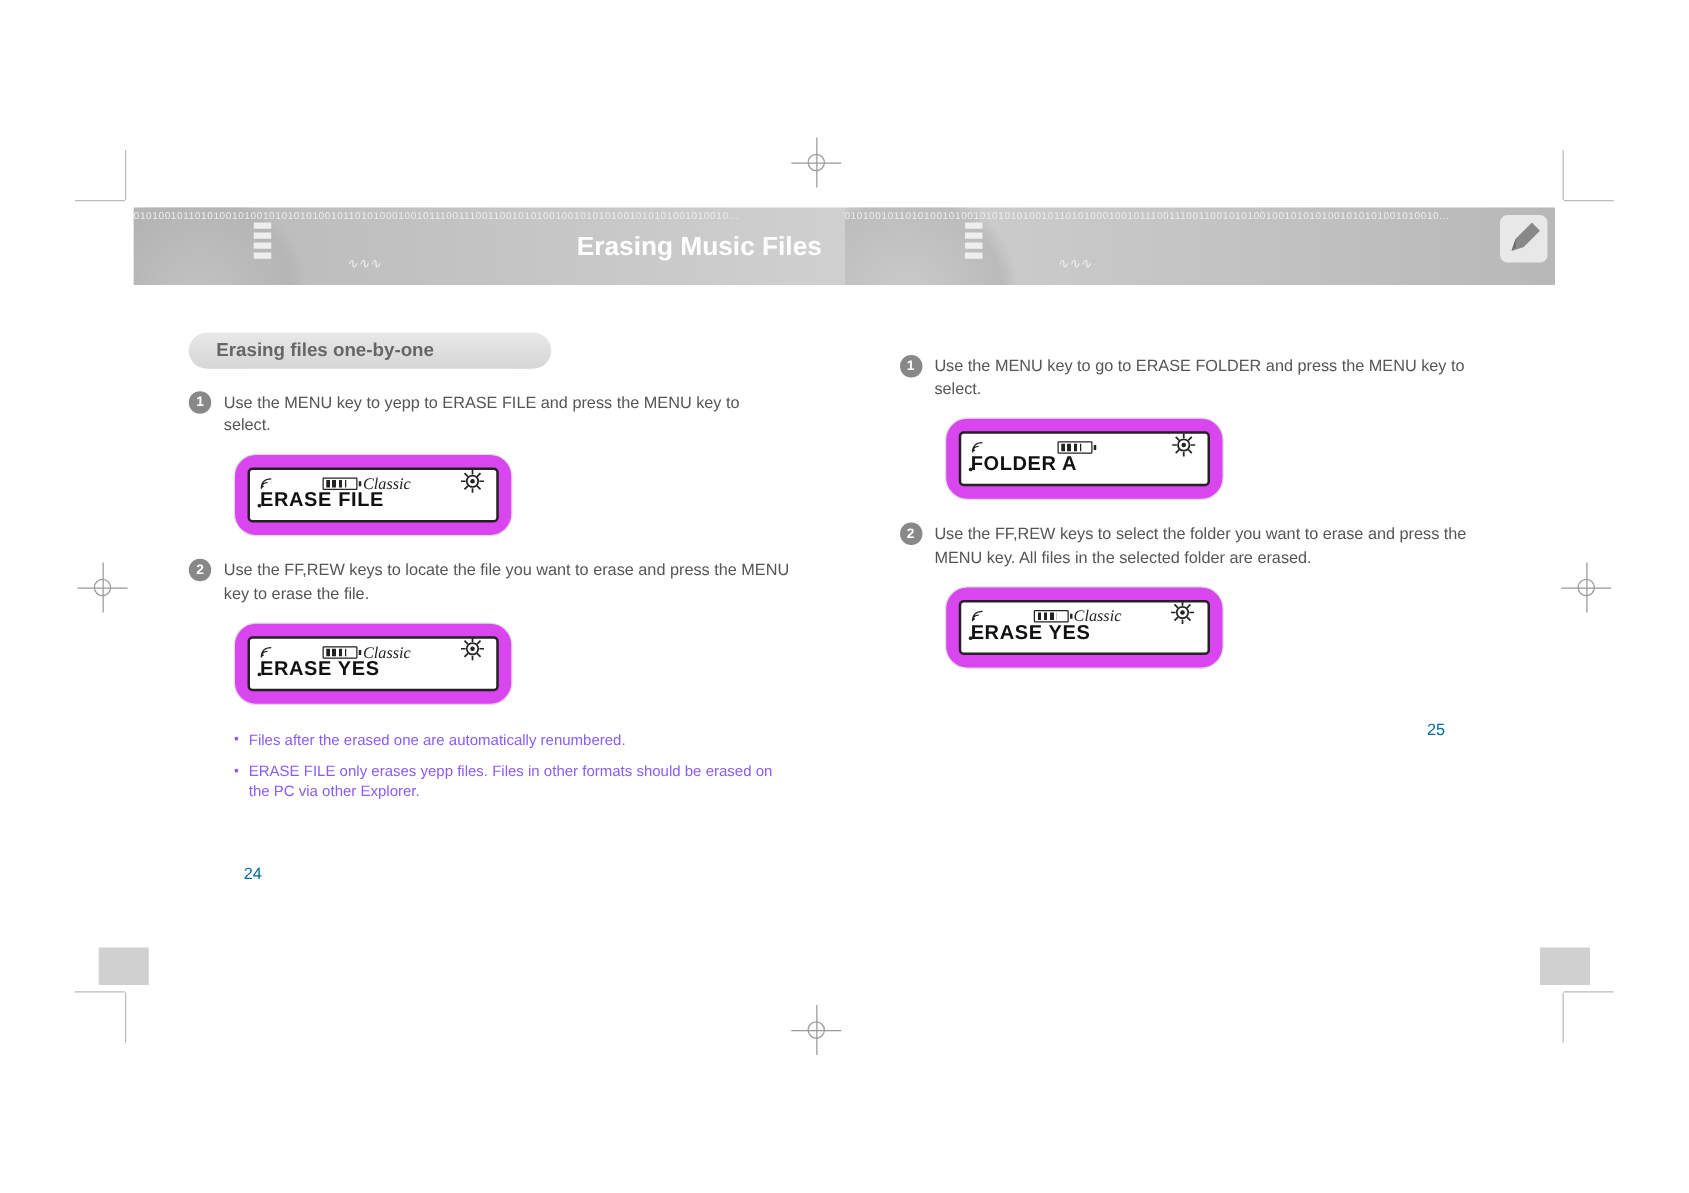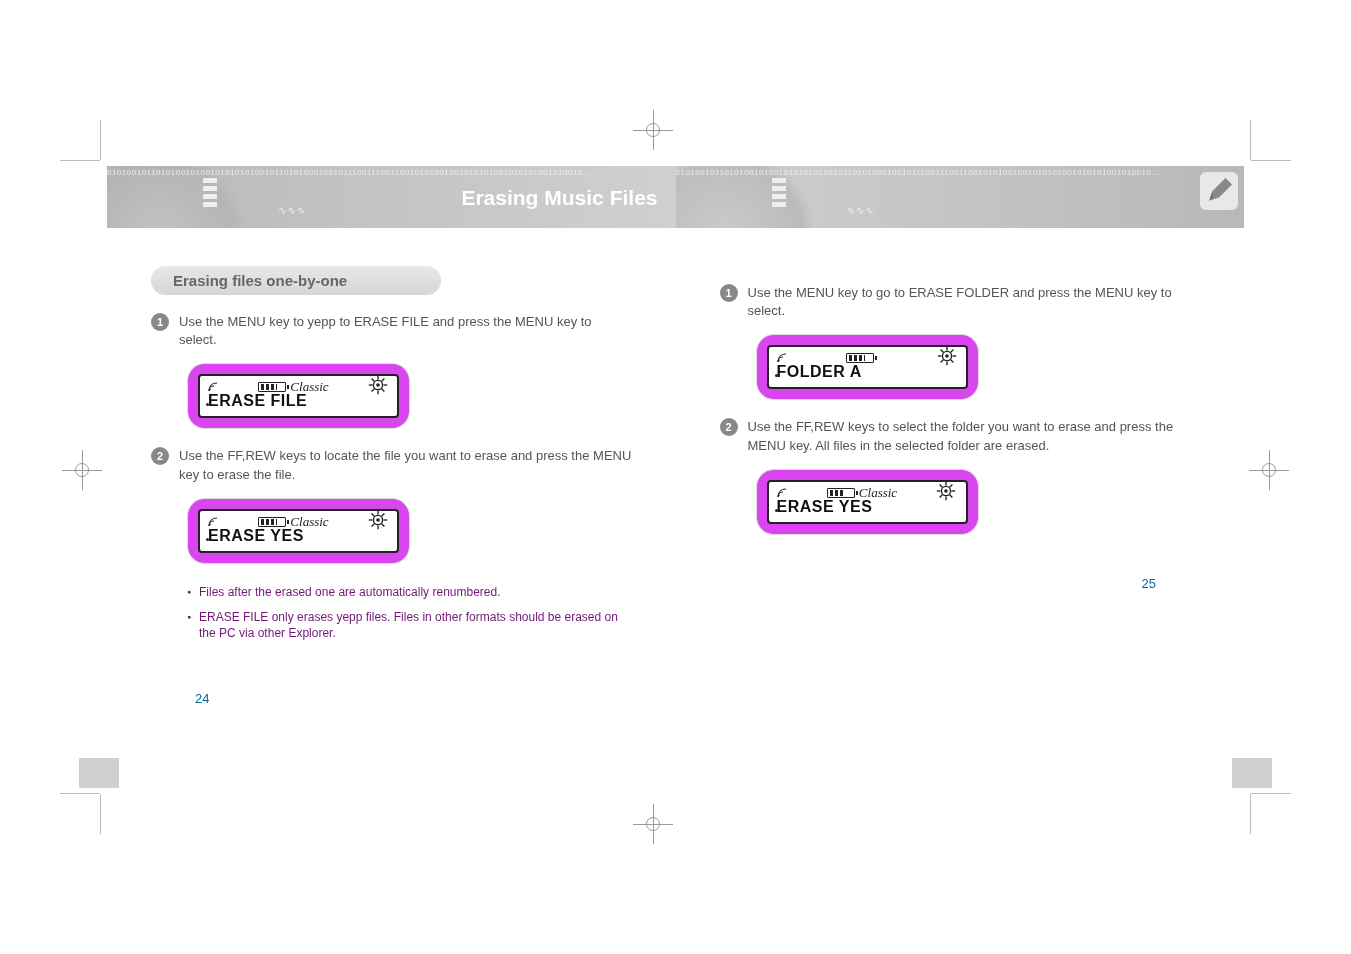--- a/index.html
+++ b/index.html
@@ -304,21 +304,21 @@
       bottom: 10px;
       width: 3px;
       height: 3px;
       background: #222;
       border-radius: 50%;
     }
     
     .sub-bullets {
       margin: 20px 0 0 36px;
       font-size: 12px;
-      color: #701a75;
+      color: #8b5cf6;
     }
     .sub-bullets li {
       list-style: none;
       margin-bottom: 8px;
       padding-left: 12px;
       position: relative;
       line-height: 1.4;
     }
     .sub-bullets li::before {
       content: '●';

